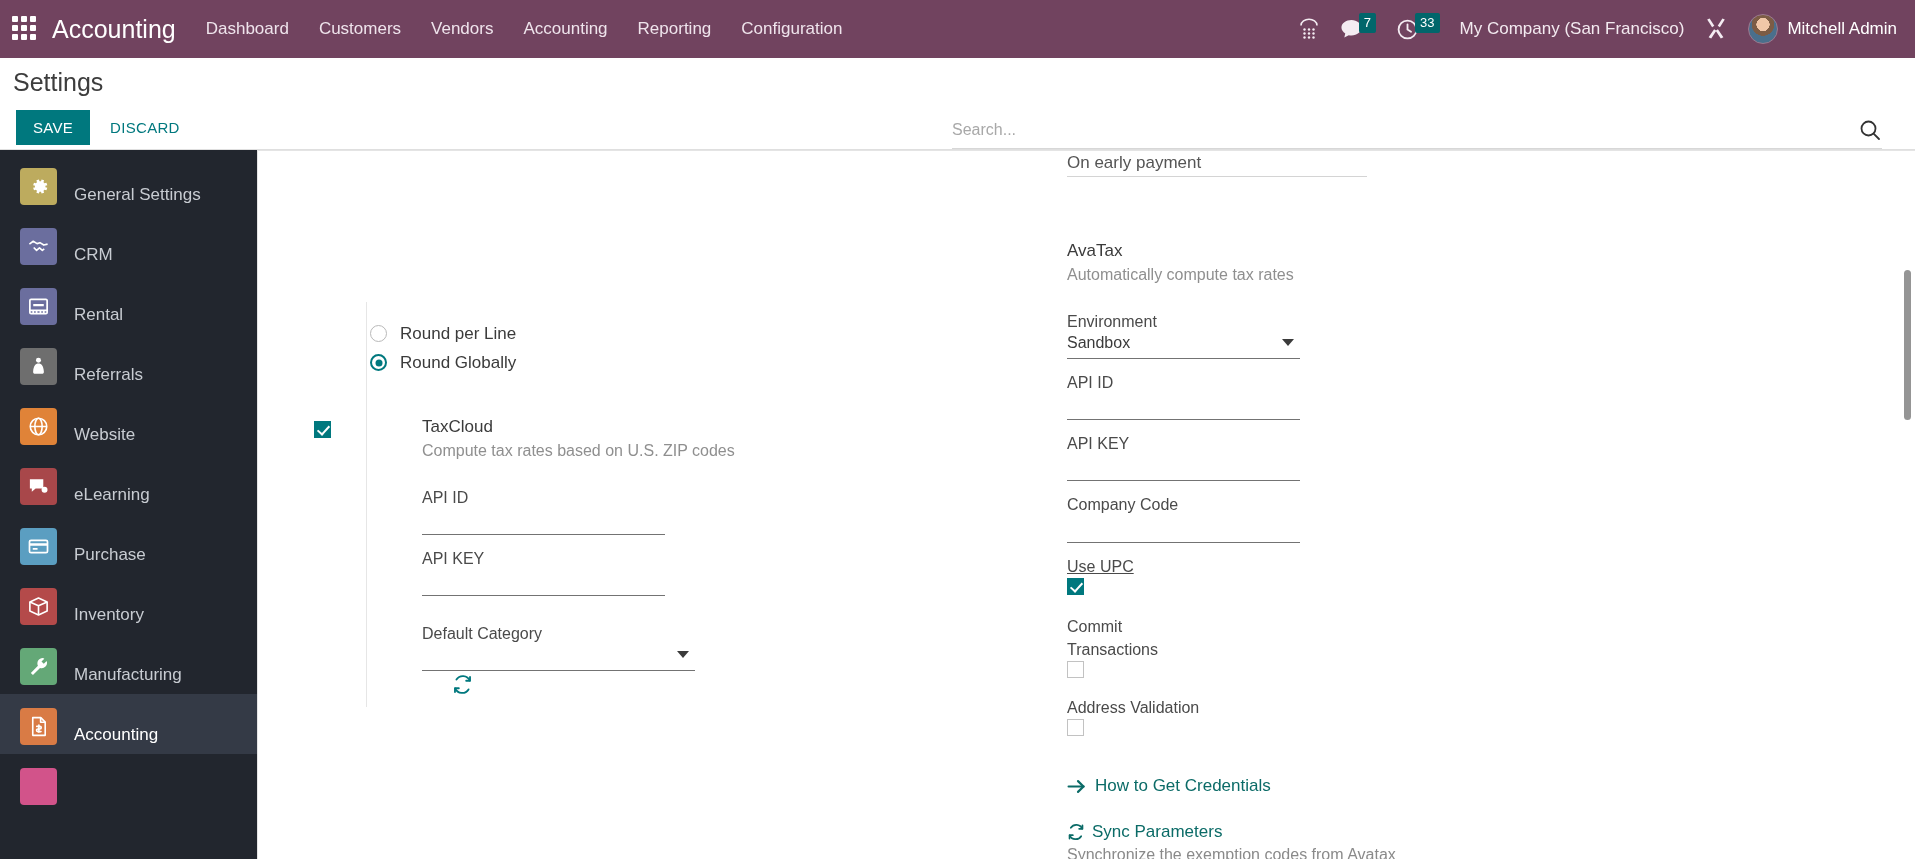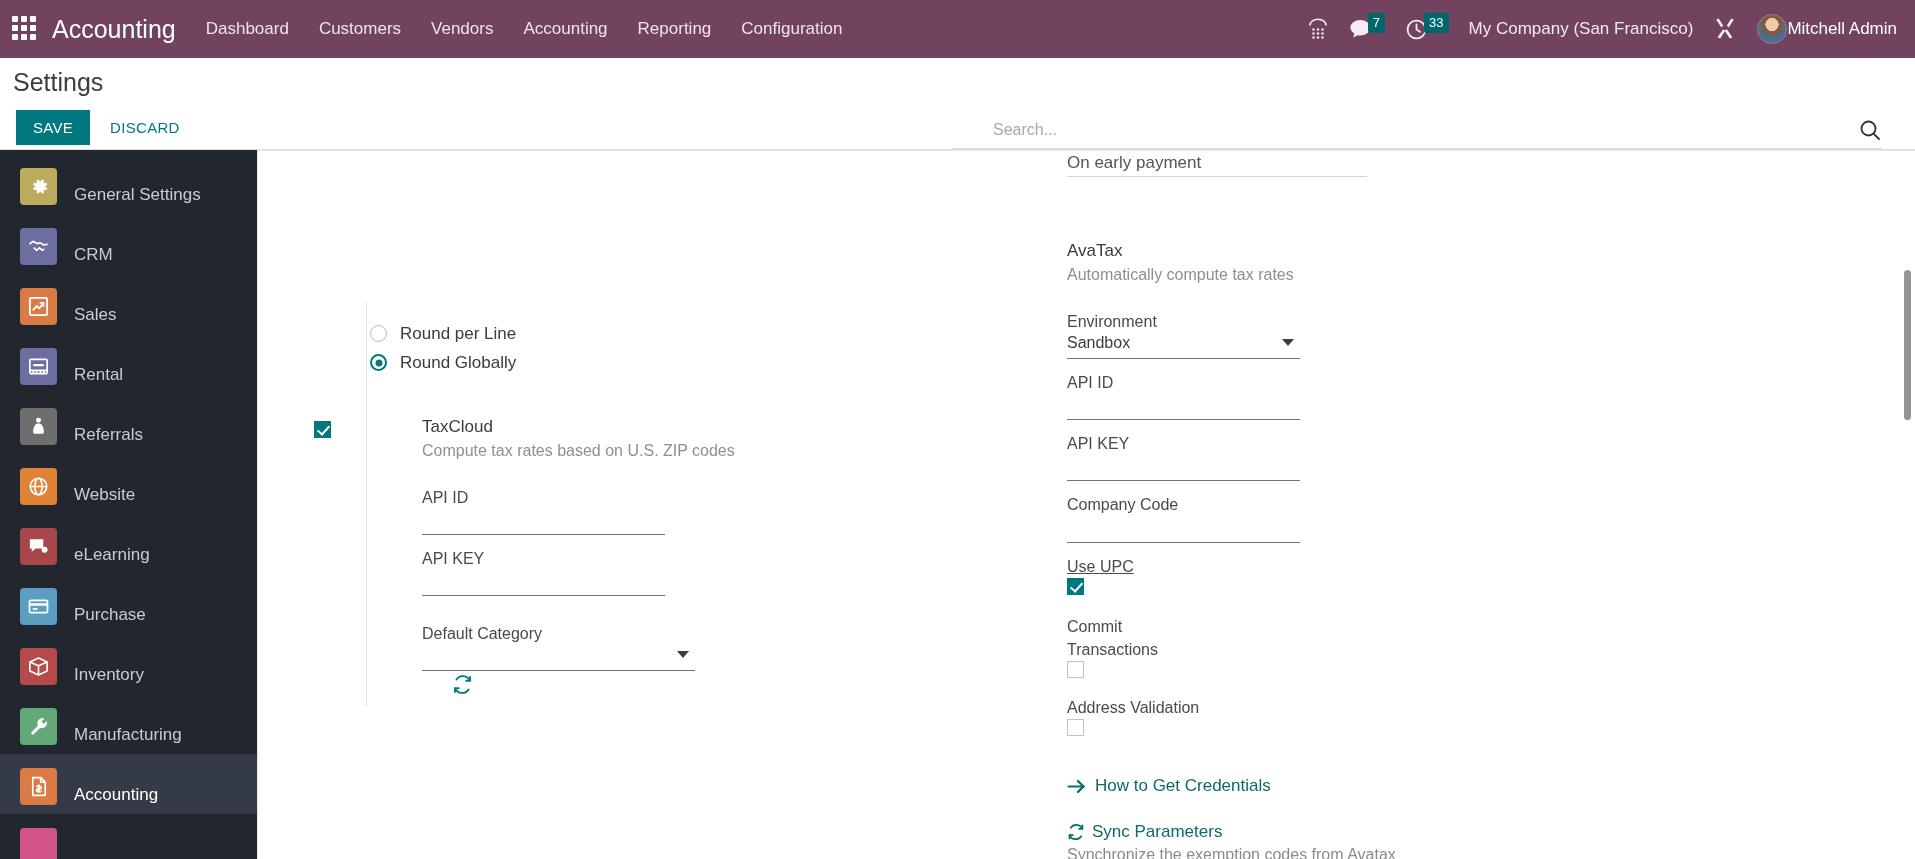--- a/index.html
+++ b/index.html
@@ -62,21 +62,21 @@
     background: #01666b;
     color: #ffffff;
     font-size: 13px;
     line-height: 1;
     padding: 3px 5px 4px;
     border-radius: 2px;
     margin-left: -4px;
     margin-top: -12px;
   }
   .company-name { font-size: 17px; color: #f3eaf0; white-space: nowrap; cursor: pointer; }
-  .user-block { display: flex; align-items: center; cursor: pointer; }
+  .user-block { display: flex; align-items: center; gap: 9px; cursor: pointer; }
   .avatar {
     width: 30px; height: 30px;
     border-radius: 50%;
     background: radial-gradient(circle at 50% 34%, #f0c7a8 0 28%, #7c5c45 29% 48%, #4a6f8c 49% 100%);
     border: 1px solid #9b7a8f;
     overflow: hidden;
   }
   .user-name { font-size: 17px; color: #ffffff; white-space: nowrap; }
 
   
@@ -129,21 +129,20 @@
     padding-bottom: 6px;
   }
   .searchbar input {
     flex: 1;
     border: none;
     outline: none;
     font-size: 16px;
     color: #4a4a4a;
     font-family: "Liberation Sans", sans-serif;
     background: transparent;
-    margin-left: 41px;
   }
   .searchbar input::placeholder { color: #a8a8a8; }
   .search-icon { color: #404040; display: flex; cursor: pointer; }
 
   
   .body-wrap { display: flex; height: 709px; }
 
   
   .sidebar {
     width: 257px;
@@ -462,30 +461,20 @@
     <div class="side-item">
       <span class="tile" style="background:#6b6e9e">
         <svg width="23" height="23" viewBox="0 0 24 24" fill="none" stroke="#fff" stroke-width="1.7" stroke-linejoin="round">
           <path d="M2.5 9.5l4-3 4 2.5 3-1 4 2.5 4-1"></path>
           <path d="M7 13l3 3 3-2.5 3 2.5 2-1.5"></path>
         </svg>
       </span>
       <span class="side-label">CRM</span>
     </div>
 
-    <div class="side-item">
-      <span class="tile" style="background:#d97b45">
-        <svg width="23" height="23" viewBox="0 0 24 24" fill="none" stroke="#fff" stroke-width="1.9">
-          <rect x="3" y="3" width="18" height="18" rx="1.4"></rect>
-          <path d="M6.5 15.5l3.5-4 2.6 2.4 4.5-5.4" stroke-linecap="round" stroke-linejoin="round"></path>
-          <path d="M14 8.3h3.2v3.2" stroke-linecap="round" stroke-linejoin="round"></path>
-        </svg>
-      </span>
-      <span class="side-label">Sales</span>
-    </div>
 
     <div class="side-item">
       <span class="tile" style="background:#6b6e9e">
         <svg width="23" height="23" viewBox="0 0 24 24" fill="none" stroke="#fff" stroke-width="1.8">
           <rect x="3" y="4.5" width="18" height="15" rx="1.3"></rect>
           <path d="M3 16h18M6.5 16v3.5M10 16v3.5M14 16v3.5M17.5 16v3.5"></path>
           <path d="M6.5 10.5h11" stroke-width="2.4"></path>
         </svg>
       </span>
       <span class="side-label">Rental</span>

